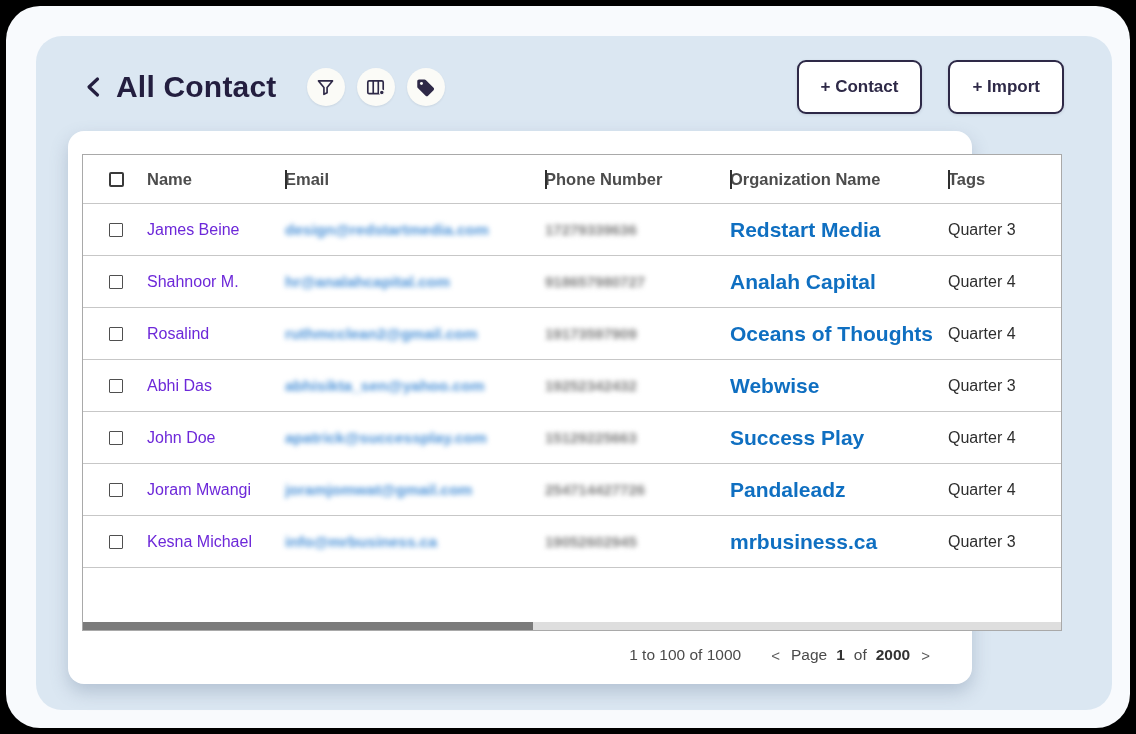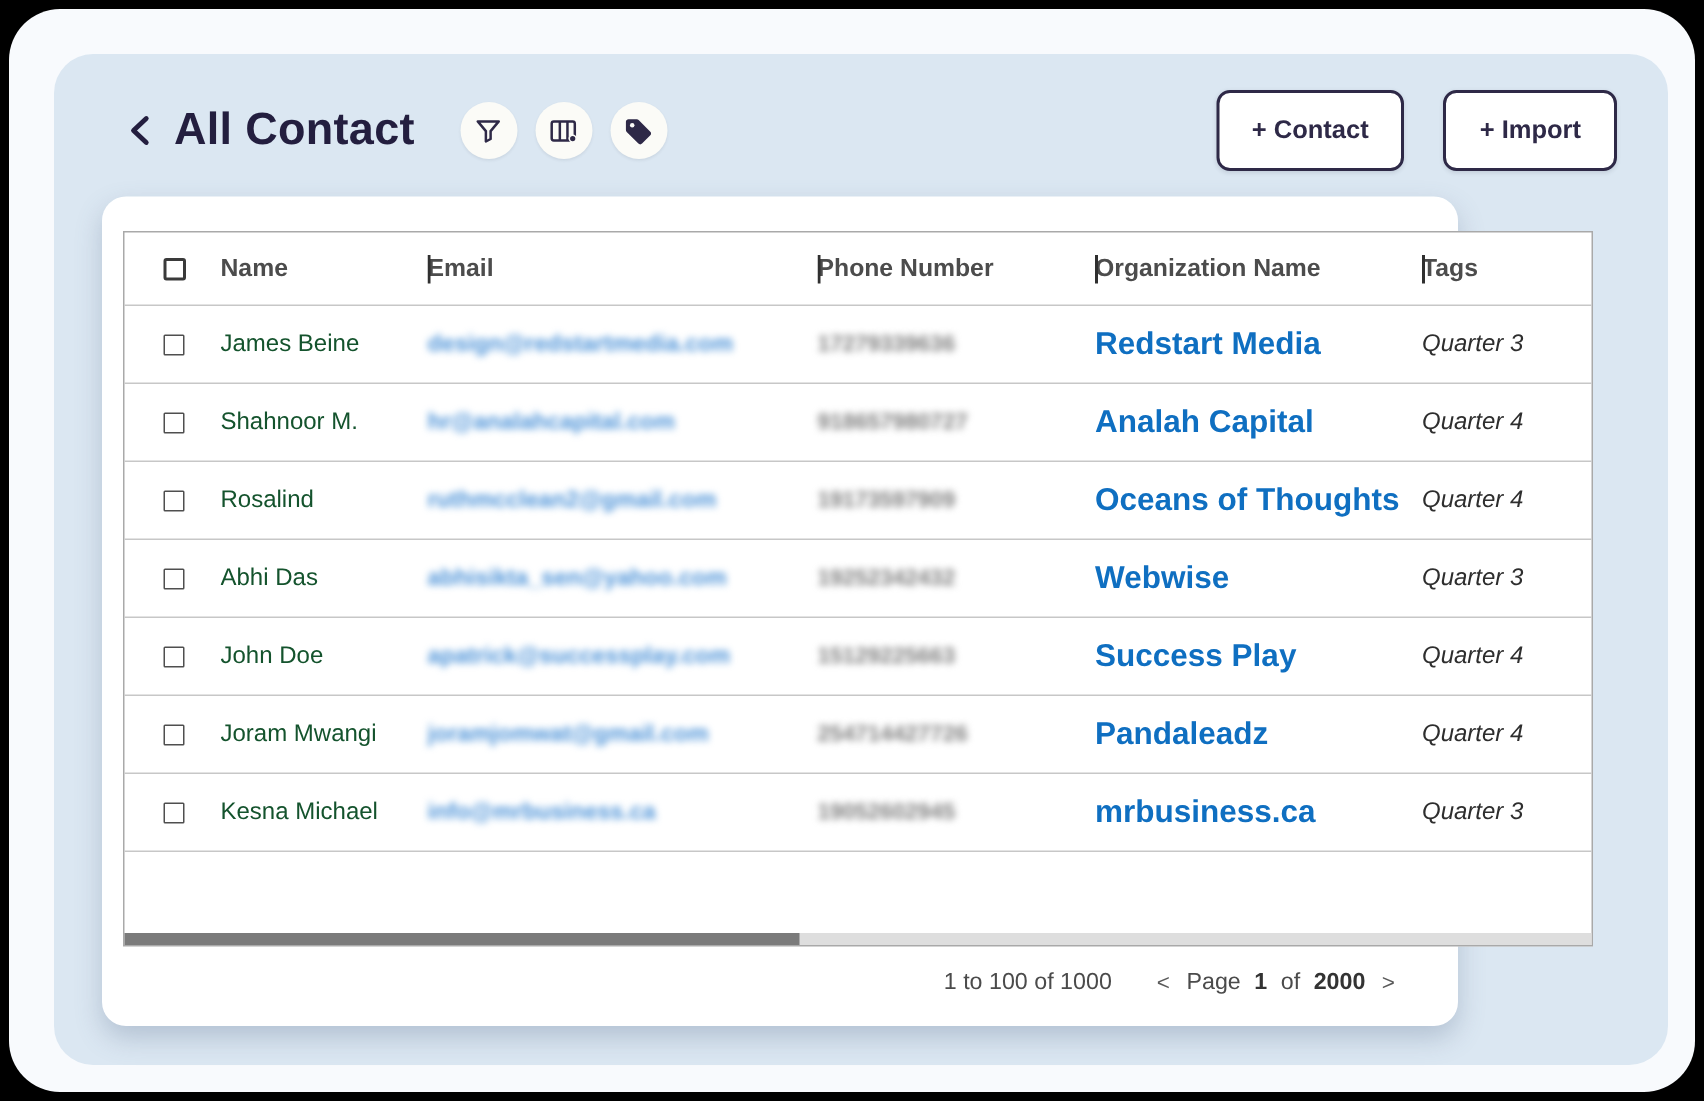--- a/index.html
+++ b/index.html
@@ -17,21 +17,21 @@
   }
   .blue-panel {
     position: absolute; left: 30px; top: 30px;
     width: 1076px; height: 674px;
     background: #dbe7f2;
     border-radius: 26px;
   }
   
   .header-bar {
     display: flex; align-items: center;
-    padding: 30px 34px 0 44px;
+    padding: 30px 48px 0 44px;
     height: 72px;
     justify-content: center;
   }
   .back-btn { width: 28px; height: 30px; display:flex; align-items:center; justify-content:center; cursor:pointer; }
   .page-title {
     font-size: 30px; font-weight: 800; color: #231e3f;
     margin-left: 8px; letter-spacing: .2px;
   }
   .icon-circle {
     width: 38px; height: 38px; border-radius: 50%;
@@ -80,25 +80,25 @@
   }
   .thead .cb { width: 15px; height: 15px; border: 2.6px solid #3a3a3a; border-radius: 2px; }
   .cell { overflow: hidden; white-space: nowrap; }
   .cell.div { position: relative; padding-left: 0; }
   .thead .cell.div::before {
     content: ""; position: absolute; left: 0; top: 50%;
     transform: translateY(-50%);
     width: 2px; height: 27px; background: #2f2f2f;
   }
   .drow { height: 52px; border-top: 1.5px solid #c7c7c7; }
-  .name-cell  { font-size: 16px; color: #14532d; }
+  .name-cell  { font-size: 16px; color: #6d28d9; }
   .email-cell { font-size: 15.5px; font-weight: 700; color: #4d93d8; filter: blur(2.6px); }
   .phone-cell { font-size: 15px;  font-weight: 600; color: #7e7e7e; filter: blur(2.4px); }
   .org-cell   { font-size: 21px;  font-weight: 600; color: #0f6fc1; cursor: pointer; }
-  .tag-cell   { font-size: 16px;  color: #2e2e2e; font-style: italic; }
+  .tag-cell   { font-size: 16px;  color: #2e2e2e; }
   .empty-row { flex: 1; border-top: 1.5px solid #c7c7c7; }
   
   .hscroll { height: 8px; background: #dedede; position: relative; cursor: pointer; }
   .hscroll-thumb { position: absolute; left: 0; top: 0; height: 100%; width: 46%; background: #7b7b7b; }
   
   .card-footer {
     position: absolute; right: 40px; bottom: 20px;
     display: flex; align-items: center; gap: 28px;
     font-size: 15.5px; color: #4b4b4b; margin-top: 23px;
   }

